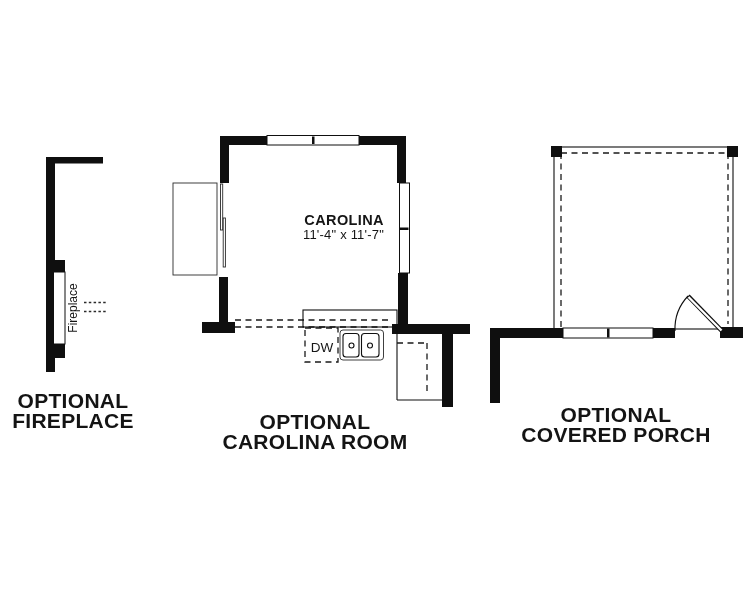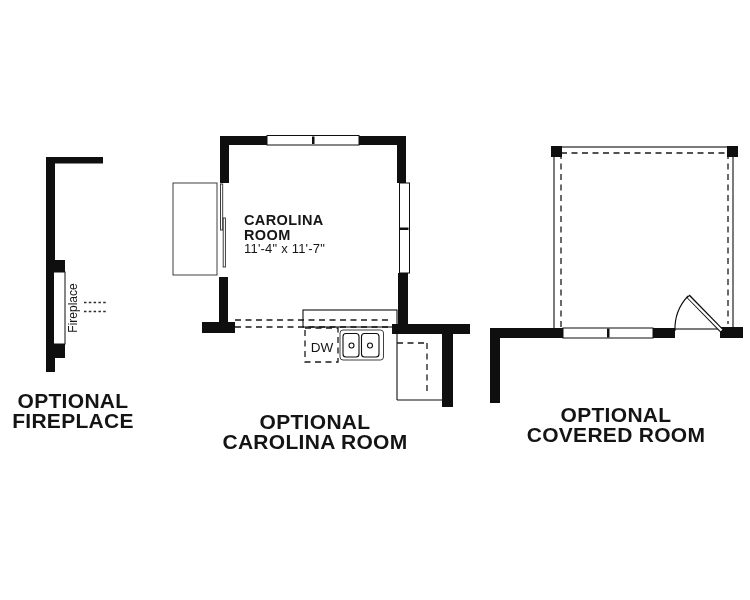--- a/index.html
+++ b/index.html
@@ -13,21 +13,21 @@
   .thin{stroke:#0f0f0f;stroke-width:1.1;fill:none;}
   .thin-f{stroke:#2a2a2a;stroke-width:0.9;fill:#ffffff;}
   .dash{stroke:#1a1a1a;stroke-width:1.3;fill:none;stroke-dasharray:6 4.5;}
   .dash-fine{stroke:#2b2b2b;stroke-width:1.6;fill:none;stroke-dasharray:2.5 2.3;}
   .svg-text{font-family:"Liberation Sans",sans-serif;fill:#151515;}
   .title{
     position:absolute;text-align:center;font-weight:bold;
     font-size:21px;line-height:20px;letter-spacing:.3px;color:#141414;
   }
   .title span{display:block;}
-  .room-text{position:absolute;text-align:left;font-weight:bold;color:#151515;}
+  .room-text{position:absolute;text-align:right;font-weight:bold;color:#151515;}
   .rn{display:block;font-size:14.5px;line-height:14.5px;letter-spacing:.4px;}
   .rn-sm{display:block;font-size:14px;line-height:12.5px;letter-spacing:.4px;}
   .room-dims{display:block;font-weight:normal;font-size:13px;line-height:12px;margin-top:1px;letter-spacing:.2px;}
 </style>
 </head>
 <body>
 
 <div class="stage">
 
   <svg class="plan-svg" width="750" height="600" viewBox="0 0 750 600">
@@ -98,33 +98,32 @@
       <rect class="wall" x="720" y="327" width="23" height="11"></rect>
 
       <path class="thin" d="M 675 331 A 48 48 0 0 1 688 296"></path>
       <line x1="688" y1="296" x2="722" y2="331" stroke="#0f0f0f" stroke-width="4.6"></line>
       <line x1="688.5" y1="297" x2="721.5" y2="330.5" stroke="#ffffff" stroke-width="2.4"></line>
     </g>
   </svg>
 
   <div class="room-text" style="left:244px;top:213px;width:140px;">
     <span class="rn">CAROLINA</span>
-    <span class="rn">ROOM</span>
     <span class="room-dims">11'-4" x 11'-7"</span>
   </div>
 
 
   <div class="title" style="left:-2px;top:391px;width:150px;">
     <span>OPTIONAL</span>
     <span>FIREPLACE</span>
   </div>
 
   <div class="title" style="left:195px;top:412px;width:240px;">
     <span>OPTIONAL</span>
     <span>CAROLINA ROOM</span>
   </div>
 
   <div class="title" style="left:496px;top:405px;width:240px;">
     <span>OPTIONAL</span>
-    <span>COVERED ROOM</span>
+    <span>COVERED PORCH</span>
   </div>
 
 </div>
 
 </body></html>

